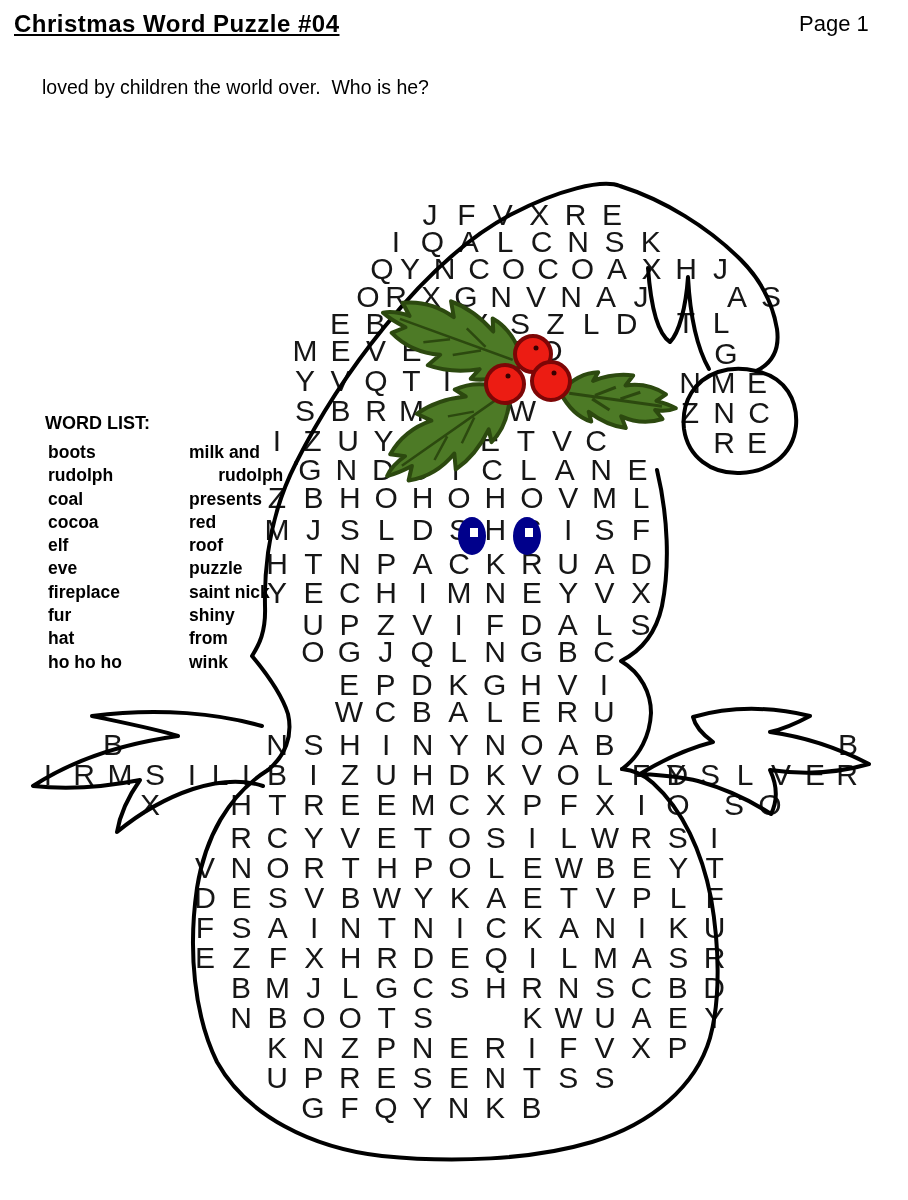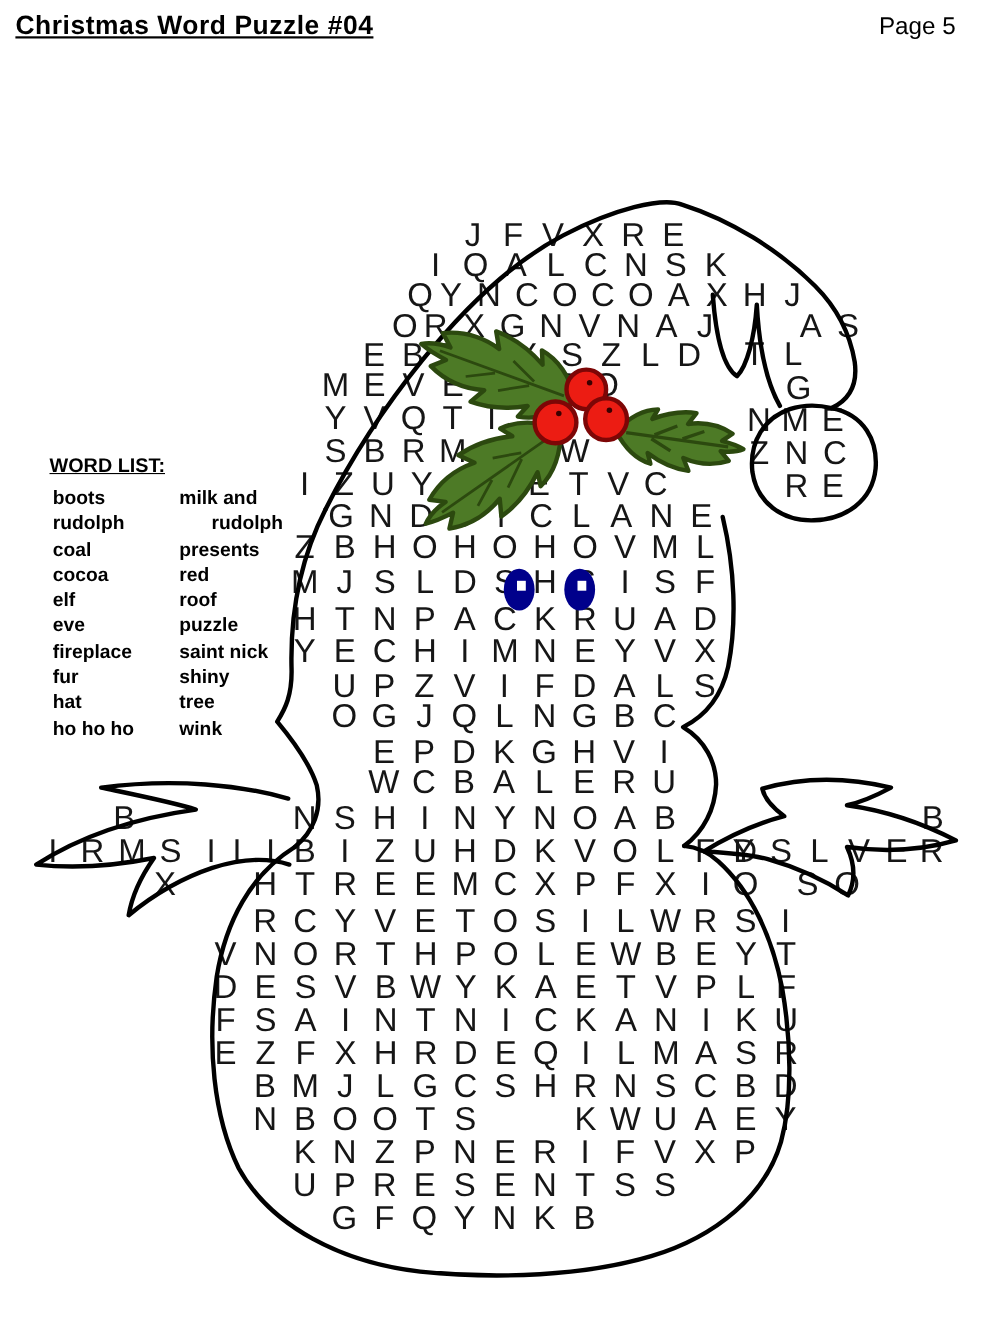--- a/index.html
+++ b/index.html
@@ -7,39 +7,40 @@
         font-family:"Liberation Sans",sans-serif;color:#000;}
   .title{position:absolute;left:14px;top:10px;font-size:24px;font-weight:700;
          text-decoration:underline;letter-spacing:0.5px;}
   .pagenum{position:absolute;left:799px;top:11px;font-size:22px;}
   .para{position:absolute;font-size:19.5px;line-height:27px;}
   .para .ln{white-space:pre;}
   #intro{left:42px;top:74px;}
   #instr{left:42px;top:155px;}
   #greet{left:42px;top:315px;}
   .wl-head{position:absolute;left:45px;top:413px;font-size:18px;font-weight:700;
-           text-decoration:underline;}
-  .wl{position:absolute;left:48px;top:441px;display:flex;}
+           }
+  .wl{position:absolute;left:48px;top:441px;display:flex;gap:26px;}
   .wl .col{display:flex;flex-direction:column;}
   .wl .col1{width:115px;}
   .wl .col .ln{font-size:17.5px;font-weight:700;line-height:23.3px;white-space:pre;}
   #grid{position:absolute;left:0;top:0;width:908px;height:1200px;z-index:1;}
   .gl{position:absolute;font-size:30px;line-height:30px;font-weight:400;color:#161616;
       transform:translateX(-50%);font-family:"Liberation Sans",sans-serif;}
   #art{position:absolute;left:0;top:0;z-index:2;pointer-events:none;}
   #art path,#art circle,#art ellipse{vector-effect:non-scaling-stroke;}
 </style>
 </head>
 <body>
 
 <div class="page">
   <div class="title">Christmas Word Puzzle #04</div>
-  <div class="pagenum">Page 5</div>
+  <div class="pagenum">Page 1</div>
 
   <div class="para" id="intro">
+      <div class="ln">loved by children the world over.  Who is he?</div>
     </div>
 
   <div class="wl-head">WORD LIST:</div>
   <div class="wl" id="wl">
     <div class="col col1" id="wl-col1">
         <div class="ln">boots</div>
         <div class="ln">rudolph</div>
         <div class="ln">coal</div>
         <div class="ln">cocoa</div>
         <div class="ln">elf</div>
@@ -51,21 +52,21 @@
       </div>
     <div class="col" id="wl-col2">
         <div class="ln">milk and</div>
         <div class="ln">      rudolph</div>
         <div class="ln">presents</div>
         <div class="ln">red</div>
         <div class="ln">roof</div>
         <div class="ln">puzzle</div>
         <div class="ln">saint nick</div>
         <div class="ln">shiny</div>
-        <div class="ln">tree</div>
+        <div class="ln">from</div>
         <div class="ln">wink</div>
       </div>
   </div>
 
   <div id="grid">
       <span class="gl" style="left: 430px; top: 200px;">J</span>
       <span class="gl" style="left: 466.4px; top: 200px;">F</span>
       <span class="gl" style="left: 502.8px; top: 200px;">V</span>
       <span class="gl" style="left: 539.2px; top: 200px;">X</span>
       <span class="gl" style="left: 575.6px; top: 200px;">R</span>

